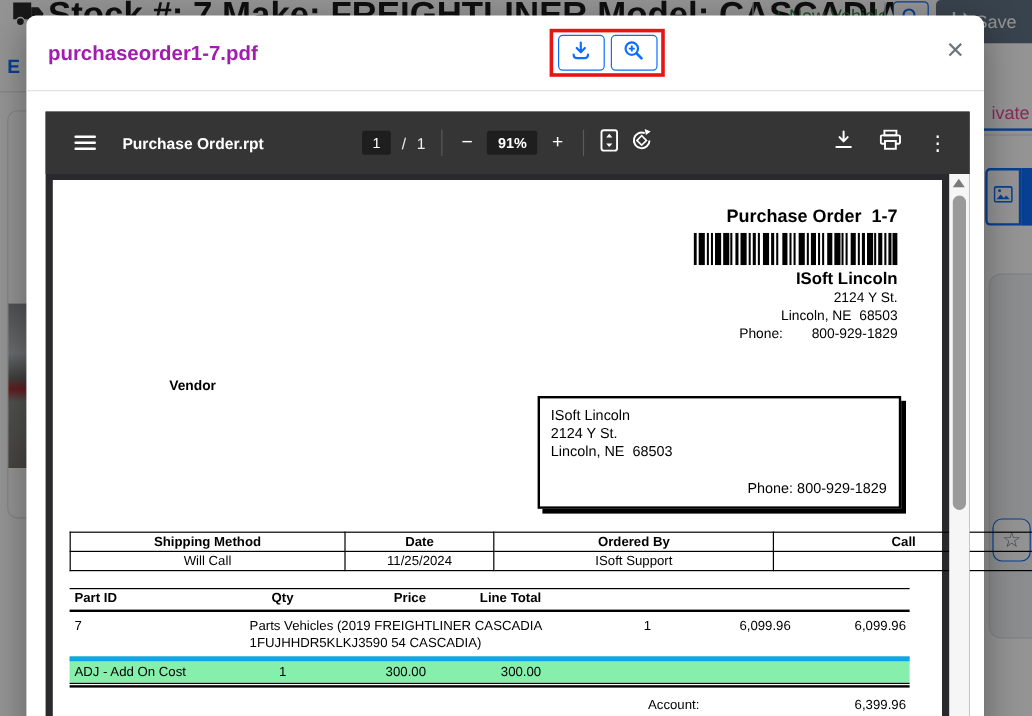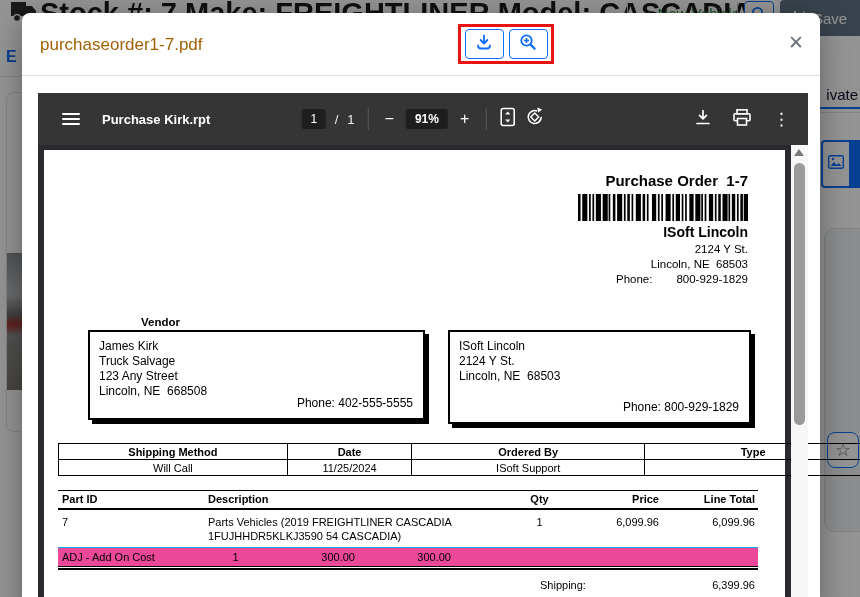--- a/index.html
+++ b/index.html
@@ -8,39 +8,39 @@
 
   
   .bg-page { position:absolute; inset:0; background:#fff; }
   .bg-header-title { position:absolute; left:40px; top:-3px; font-size:29px; font-weight:bold; color:#1a1a1a; white-space:nowrap; }
   .bg-truck { position:absolute; left:10px; top:0; }
   .bg-sep { position:absolute; top:2px; width:1px; height:30px; background:#c9ced4; }
   .bg-newvehicle { position:absolute; right:120px; top:5px; color:#2e8540; font-size:15px; white-space:nowrap; }
   .bg-searchbtn { position:absolute; right:86px; top:1px; width:30px; height:30px; border:1px solid #0d6efd; border-radius:4px; display:flex; align-items:center; justify-content:center; background:#fff; }
   .bg-savebtn { position:absolute; right:0; top:0; width:80px; height:36px; background:#627486; color:#fff; font-size:15px; display:flex; align-items:center; justify-content:center; gap:6px; border-radius:4px 0 0 4px; }
 
-  .frag-private { position:absolute; right:2px; top:86px; color:#0f172a; font-size:15px; }
+  .frag-private { position:absolute; right:2px; top:86px; color:#ec4899; font-size:15px; }
   .frag-tabline { position:absolute; left:818px; right:0; top:107px; height:2px; background:#0d6efd; }
   .frag-hr-r { position:absolute; left:818px; right:0; top:112px; height:1px; background:#dee2e6; }
   .frag-imgbtn { position:absolute; left:821px; top:140px; width:30px; height:48px; border:2px solid #0d6efd; border-radius:4px 0 0 4px; background:#fff; display:flex; align-items:center; justify-content:center; }
   .frag-bluefill { position:absolute; left:851px; right:0; top:140px; height:48px; background:#0d6efd; }
   .frag-card-r { position:absolute; left:824px; right:-10px; top:228px; height:304px; background:#f1f3f5; border:1px solid #dee2e6; border-radius:10px; }
   .frag-starbtn { position:absolute; left:827px; top:432px; width:32px; height:36px; border:1px solid #0d6efd; border-radius:8px; background:#fdfdfd; display:flex; align-items:center; justify-content:center; color:#6c757d; font-size:18px; }
   .frag-e { position:absolute; left:6px; top:48px; color:#0d6efd; font-size:16px; font-weight:bold; }
   .frag-hr-l { position:absolute; left:0; width:22px; top:76px; height:1px; background:#dee2e6; }
   .frag-card-l { position:absolute; left:6px; width:40px; top:92px; height:340px; background:#fff; border:1px solid #dee2e6; border-radius:8px; }
   .frag-photo { position:absolute; left:7px; width:16px; top:253px; height:137px; background:linear-gradient(180deg,#8a8f94 0%,#b9bcbf 30%,#6f6f6f 45%,#a33 52%,#8b8f8b 60%,#7b766e 100%); }
 
   
   .dim { position:absolute; inset:0; background:rgba(0,0,0,0.42); z-index:50; }
 
   
   .modal { position:absolute; left:22px; top:13px; width:798px; bottom:-20px; background:#fff; border-radius:8px; box-shadow:0 8px 30px rgba(0,0,0,.35); z-index:100; }
   .modal-header { position:relative; height:63px; border-bottom:1px solid #dee2e6; }
-  .modal-title { position:absolute; left:18px; top:22px; font-size:17px; font-weight:normal; color:#a16207; }
+  .modal-title { position:absolute; left:18px; top:22px; font-size:17px; font-weight:bold; color:#a21caf; }
   .modal-actions { position:absolute; left:436px; top:11px; width:96px; height:40px; border:3px solid #e81414; display:flex; align-items:center; justify-content:center; gap:5px; background:#fff; }
   .modal-action-btn { width:39px; height:30px; border:1px solid #0d6efd; border-radius:4px; background:#fff; display:flex; align-items:center; justify-content:center; cursor:pointer; }
   .modal-close { position:absolute; right:16px; top:20px; font-size:19px; color:#6c757d; cursor:pointer; line-height:1; }
 
   
   .viewer { position:absolute; left:16px; top:80px; width:770px; bottom:0; background:#2a2a2e; }
   .toolbar { position:relative; height:52px; background:#353535; display:flex; align-items:center; color:#fff; }
   .tb-hamburger { margin-left:24px; width:18px; display:flex; flex-direction:column; gap:3px; cursor:pointer; }
   .tb-hamburger span { display:block; height:2px; background:#fff; border-radius:1px; }
   .tb-doctitle { margin-left:22px; font-size:13px; font-weight:bold; white-space:nowrap; }
@@ -83,21 +83,21 @@
 
   .items { position:absolute; left:14px; top:340px; width:700px; font-size:11px; }
   .irow { display:flex; align-items:flex-start; }
   .c-part { width:150px; padding-left:4px; }
   .c-desc { flex:1; padding-right:10px; }
   .c-qty { width:55px; text-align:center; }
   .c-price { width:92px; text-align:right;padding-left:28px; }
   .c-total { width:99px; text-align:right; padding-right:3px; }
   .items-hdr { font-weight:bold; border-top:1px solid #000; border-bottom:2px solid #000; padding:2px 0 3px 0; }
   .items-r1 { padding:5px 0 4px 0; line-height:14px; }
-  .items-r2 { background:#ec4899; padding:3px 0; border-top:1px solid #0ea5e9; }
+  .items-r2 { background:#86efac; padding:3px 0; border-top:4px solid #0ea5e9; }
   .dbl-rule { border-top:1px solid #000; border-bottom:2px solid #000; height:4px; }
   .sub-row { position:relative; height:22px; margin-top:9px; }
   .sub-label { position:absolute; left:482px; }
   .sub-value { position:absolute; right:3px; }
 </style>
 </head>
 <body>
 
 <div class="bg-page">
   <span class="bg-truck">
@@ -180,21 +180,21 @@
     <div class="modal-close">✕</div>
   </div>
 
   <div class="viewer">
     <div class="toolbar">
       <div class="tb-hamburger">
           <span></span>
           <span></span>
           <span></span>
         </div>
-      <div class="tb-doctitle">Purchase Kirk.rpt</div>
+      <div class="tb-doctitle">Purchase Order.rpt</div>
       <div class="tb-center">
         <div class="tb-pagebox">1</div>
         <span class="tb-pagecount">/</span>
         <span class="tb-pagecount">1</span>
         <div class="tb-sep"></div>
         <div class="tb-glyphbtn">−</div>
         <div class="tb-zoombox">91%</div>
         <div class="tb-glyphbtn">+</div>
         <div class="tb-sep"></div>
         <div class="tb-iconbtn">
@@ -286,30 +286,20 @@
         </div>
         <div class="abs po-right po-company">ISoft Lincoln</div>
         <div class="abs po-right po-addr1">2124 Y St.</div>
         <div class="abs po-right po-addr2 pre">Lincoln, NE  68503</div>
         <div class="abs po-right po-phoneline">
           <span>Phone:</span>
           <span>800-929-1829</span>
         </div>
 
         <div class="abs box-label" style="left:51px; top:166px;margin-left:46px;">Vendor</div>
-        <div class="abs addr-box" style="left:44px; top:180px; width:337px; height:90px;">
-          <div>James Kirk</div>
-          <div>Truck Salvage</div>
-          <div>123 Any Street</div>
-          <div class="pre">Lincoln, NE  668508</div>
-          <div class="addr-phone">
-            <span>Phone:</span>
-            <span>402-555-5555</span>
-          </div>
-        </div>
 
         <div class="abs box-label" style="left:410px; top:166px;margin-top:16px;">Ship To Account:</div>
         <div class="abs addr-box" style="left:404px; top:180px; width:303px; height:94px;">
           <div>ISoft Lincoln</div>
           <div>2124 Y St.</div>
           <div class="pre">Lincoln, NE  68503</div>
           <div class="addr-phone">
             <span>Phone:</span>
             <span>800-929-1829</span>
           </div>
@@ -320,55 +310,54 @@
               <col style="width:28.5%">
               <col style="width:15.5%">
               <col style="width:29%">
               <col style="width:27%">
             </colgroup>
           <tbody>
               <tr class="hdr">
             <td>Shipping Method</td>
             <td>Date</td>
             <td>Ordered By</td>
-            <td>Type</td>
+            <td>Call</td>
           </tr>
           <tr>
             <td>Will Call</td>
             <td>11/25/2024</td>
             <td>ISoft Support</td>
             <td></td>
           </tr>
         </tbody>
           </table>
 
         <div class="items">
           <div class="irow items-hdr">
             <div class="c-part">Part ID</div>
-            <div class="c-desc">Description</div>
             <div class="c-qty">Qty</div>
             <div class="c-price">Price</div>
             <div class="c-total">Line Total</div>
           </div>
           <div class="irow items-r1">
             <div class="c-part">7</div>
             <div class="c-desc">Parts Vehicles (2019 FREIGHTLINER CASCADIA 1FUJHHDR5KLKJ3590 54 CASCADIA)</div>
             <div class="c-qty">1</div>
             <div class="c-price">6,099.96</div>
             <div class="c-total">6,099.96</div>
           </div>
           <div class="irow items-r2">
             <div class="c-part">ADJ - Add On Cost</div>
             <div class="c-qty">1</div>
             <div class="c-price">300.00</div>
             <div class="c-total">300.00</div>
           </div>
           <div class="dbl-rule"></div>
           <div class="sub-row">
-            <span class="sub-label">Shipping:</span>
+            <span class="sub-label">Account:</span>
             <span class="sub-value">6,399.96</span>
           </div>
         </div>
 
       </div>
 
       <div class="scrollbar">
         <div class="scroll-up"></div>
         <div class="scroll-thumb"></div>
       </div>

